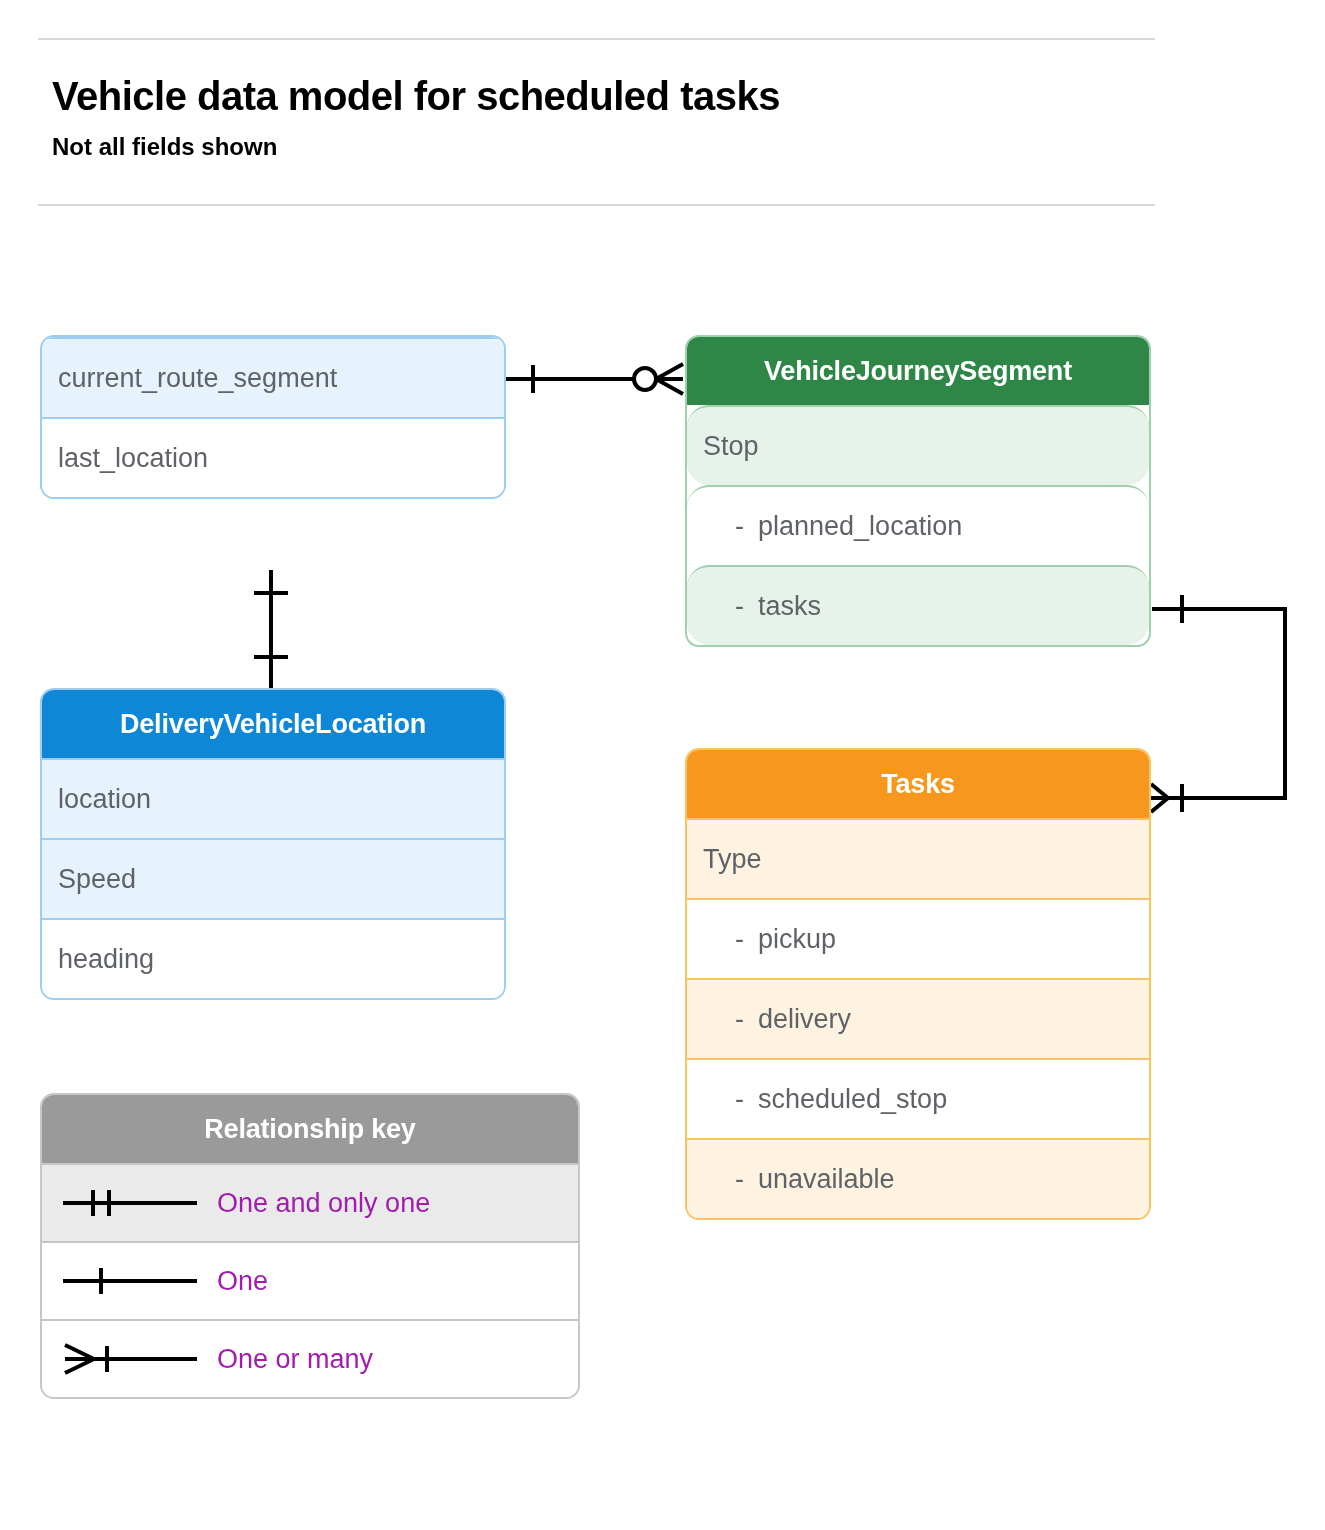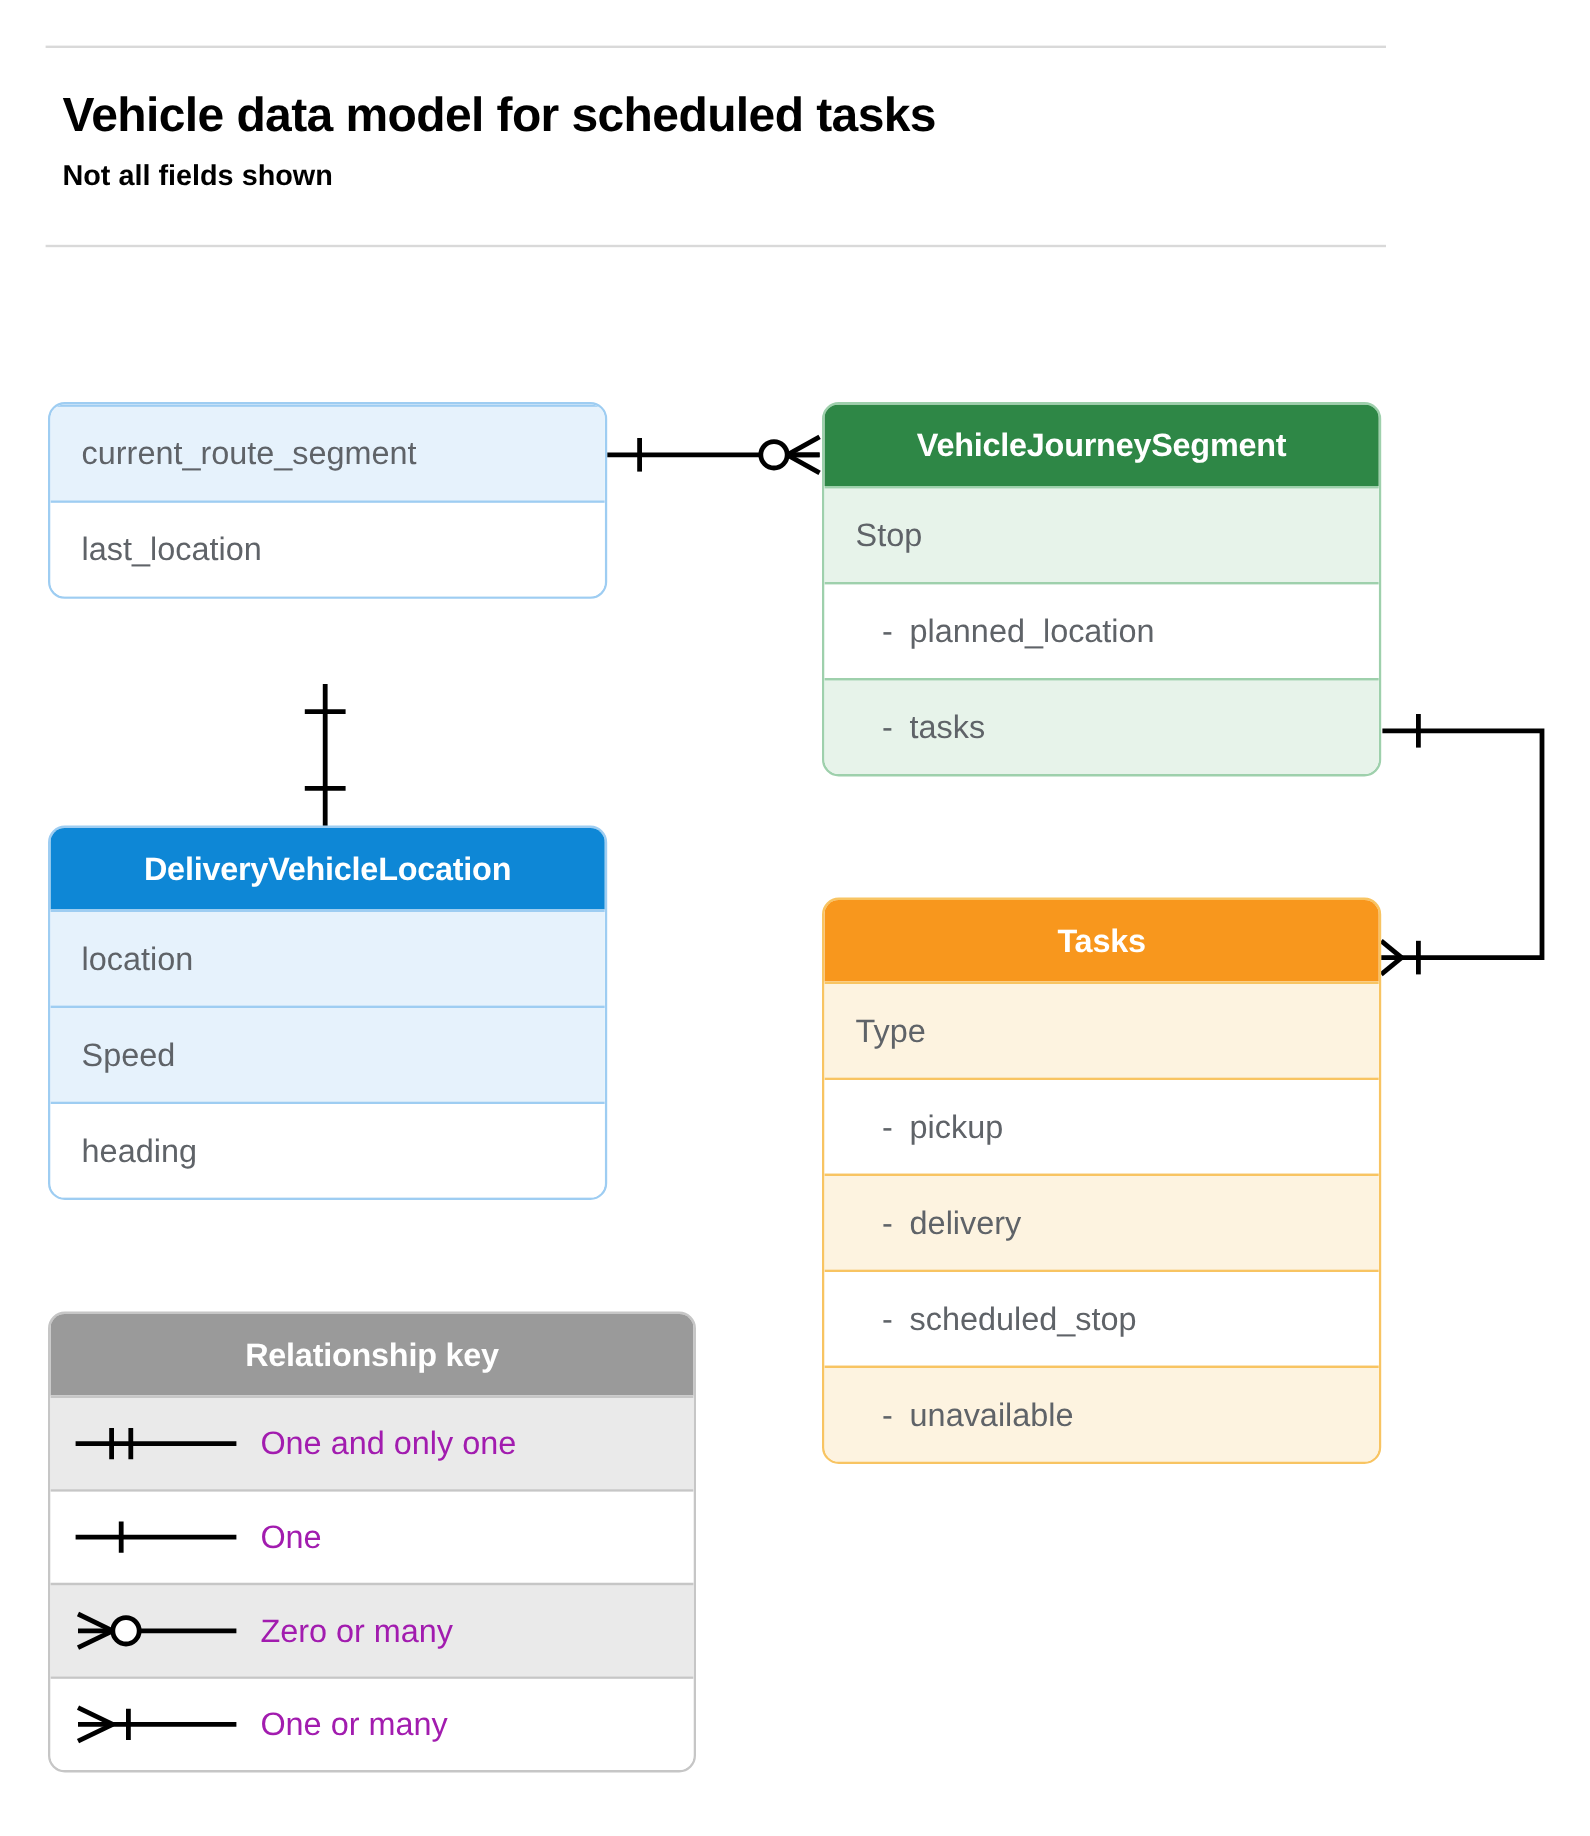--- a/index.html
+++ b/index.html
@@ -64,36 +64,36 @@
     letter-spacing: -0.2px;
     box-sizing: border-box;
   }
   .entity-row {
     height: 80px;
     display: flex;
     align-items: center;
     font-size: 27px;
     color: #5f6368;
     box-sizing: border-box;
-    padding-left: 26px;
+    padding-left: 16px;
   }
   .entity-row.indent { padding-left: 48px; }
   .entity-row .dash { margin-right: 14px; }
 
   
   .theme-blue { border: 2px solid #9ecdf2; }
   .theme-blue .entity-header { background: #0e87d6; }
   .theme-blue .entity-row { border-top: 2px solid #9ecdf2; }
   .theme-blue .entity-row.alt { background: #e6f2fc; }
   .theme-blue .entity-row.plain { background: #ffffff; }
 
   
   .theme-green { border: 2px solid #9ed0ac; }
   .theme-green .entity-header { background: #2e8746; }
-  .theme-green .entity-row { border-top: 2px solid #9ed0ac; }
+  .theme-green .entity-row { border-top: 2px solid #9ed0ac; border-radius: 22px; }
   .theme-green .entity-row.alt { background: #e7f3ea; }
   .theme-green .entity-row.plain { background: #ffffff; }
 
   
   .theme-orange { border: 2px solid #f8c462; }
   .theme-orange .entity-header { background: #f8971d; }
   .theme-orange .entity-row { border-top: 2px solid #f8c462; }
   .theme-orange .entity-row.alt { background: #fdf3e0; }
   .theme-orange .entity-row.plain { background: #ffffff; }
 
@@ -261,34 +261,20 @@
       <svg width="150" height="40" viewBox="0 0 150 40">
         <g stroke="#000000" stroke-width="4" fill="none">
           <line x1="8" y1="20" x2="142" y2="20"></line>
           <line x1="46" y1="7" x2="46" y2="33"></line>
         </g>
       </svg>
     </div>
     <span class="legend-label">One</span>
   </div>
 
-  <div class="legend-row alt">
-    <div class="legend-symbol">
-      <svg width="150" height="40" viewBox="0 0 150 40">
-        <g stroke="#000000" stroke-width="4" fill="none">
-          <line x1="50" y1="20" x2="142" y2="20"></line>
-          <line x1="39" y1="20" x2="10" y2="6"></line>
-          <line x1="39" y1="20" x2="10" y2="34"></line>
-          <line x1="39" y1="20" x2="10" y2="20"></line>
-          <circle cx="50" cy="20" r="11" fill="#ffffff" stroke="#000000" stroke-width="4"></circle>
-        </g>
-      </svg>
-    </div>
-    <span class="legend-label">Zero or many</span>
-  </div>
 
   <div class="legend-row plain">
     <div class="legend-symbol">
       <svg width="150" height="40" viewBox="0 0 150 40">
         <g stroke="#000000" stroke-width="4" fill="none">
           <line x1="39" y1="20" x2="142" y2="20"></line>
           <line x1="39" y1="20" x2="10" y2="6"></line>
           <line x1="39" y1="20" x2="10" y2="34"></line>
           <line x1="39" y1="20" x2="10" y2="20"></line>
           <line x1="52" y1="7" x2="52" y2="33"></line>

